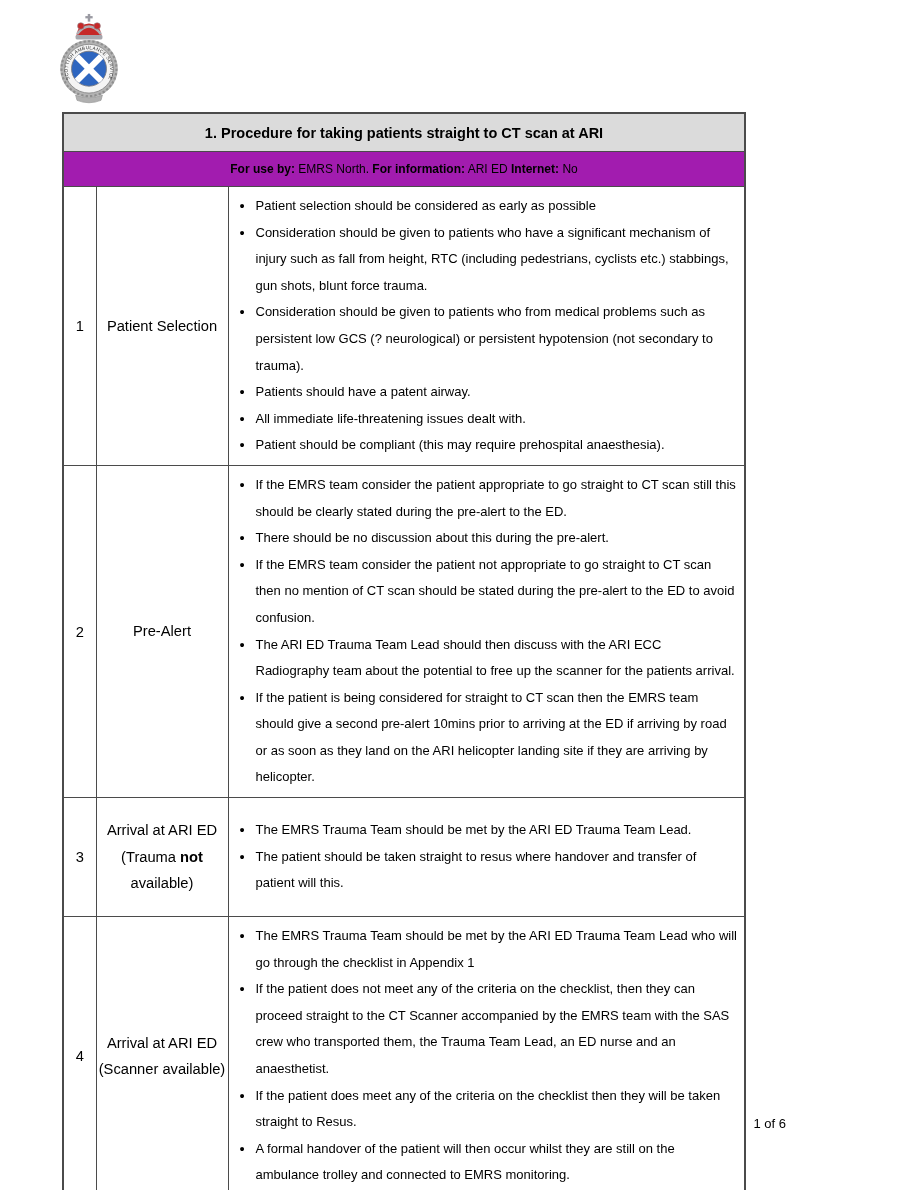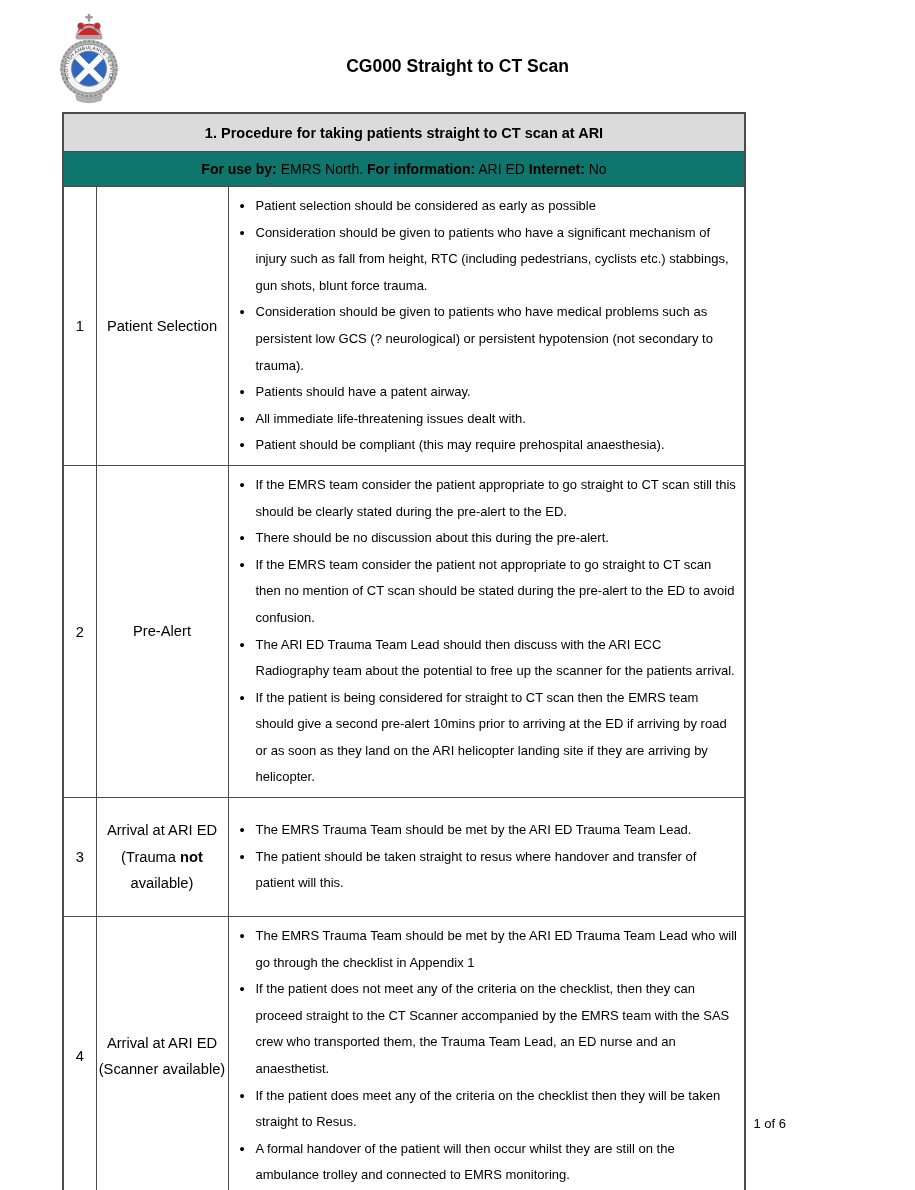--- a/index.html
+++ b/index.html
@@ -25,21 +25,21 @@
     border: 2px solid #4b4b4b;
     table-layout: fixed;
   }
   table.proc td { border: 1px solid #4b4b4b; }
 
   td.title-row {
     background: #dbdbdb; text-align: center; font-weight: bold;
     font-size: 14.5px; height: 35px;
   }
   td.meta-row {
-    background: #0f766e; text-align: center; font-size: 14px; height: 32px;
+    background: #a21caf; text-align: center; font-size: 12px; height: 32px;
   }
   .bold { font-weight: bold; }
 
   col.c-num { width: 33px; }
   col.c-label { width: 132px; }
 
   td.num {
     text-align: center; vertical-align: middle; font-size: 14.7px;
   }
   td.label {
@@ -103,21 +103,20 @@
       <circle cx="40" cy="58" r="18.2" fill="#2e66c0" stroke="#77777d" stroke-width="0.9"></circle>
       <g clip-path="url(#blueClip)">
         <line x1="25" y1="43" x2="55" y2="73" stroke="#ffffff" stroke-width="6.4"></line>
         <line x1="55" y1="43" x2="25" y2="73" stroke="#ffffff" stroke-width="6.4"></line>
       </g>
 
       <path d="M26 85.5 Q40 91 54 85.5 L52.5 91 Q40 96 27.5 91 Z" fill="#b0b0b0" stroke="#8c8c8c" stroke-width="0.6"></path>
     </svg>
   </div>
 
-  <div class="doc-title">CG000 Straight to CT Scan</div>
 
   <table class="proc">
     <colgroup>
       <col class="c-num">
         <col class="c-label">
         <col class="c-content">
     </colgroup>
     <tbody>
       <tr>
         <td class="title-row" colspan="3">1. Procedure for taking patients straight to CT scan at ARI</td>
@@ -133,21 +132,21 @@
         </td>
       </tr>
 
       <tr class="r1">
         <td class="num">1</td>
         <td class="label"><span>Patient Selection</span></td>
         <td class="content">
           <ul class="bullets">
             <li>Patient selection should be considered as early as possible</li>
             <li>Consideration should be given to patients who have a significant mechanism of injury such as fall from height, RTC (including pedestrians, cyclists etc.) stabbings, gun shots, blunt force trauma.</li>
-            <li>Consideration should be given to patients who have medical problems such as persistent low GCS (? neurological) or persistent hypotension (not secondary to trauma).</li>
+            <li>Consideration should be given to patients who from medical problems such as persistent low GCS (? neurological) or persistent hypotension (not secondary to trauma).</li>
             <li>Patients should have a patent airway.</li>
             <li>All immediate life-threatening issues dealt with.</li>
             <li>Patient should be compliant (this may require prehospital anaesthesia).</li>
           </ul>
         </td>
       </tr>
 
       <tr class="r2">
         <td class="num">2</td>
         <td class="label"><span>Pre-Alert</span></td>

